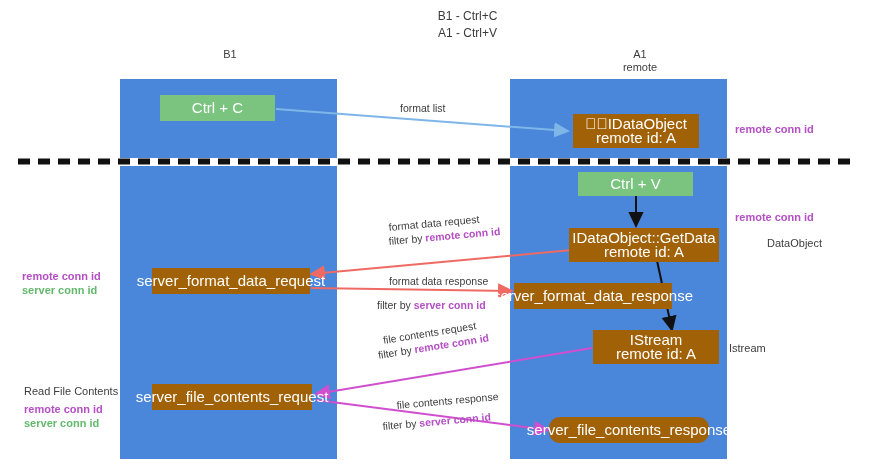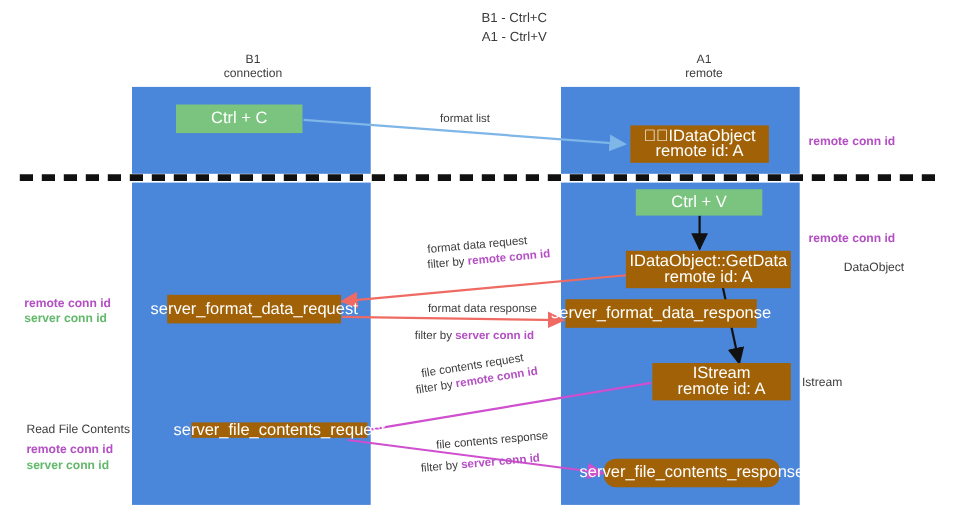--- a/index.html
+++ b/index.html
@@ -84,21 +84,20 @@
 
 <div id="canvas">
 
   <div class="title">
     <div>B1 - Ctrl+C</div>
     <div>A1 - Ctrl+V</div>
   </div>
 
   <div class="col-head" style="left:150px; top:48px; width:160px;">
     <div>B1</div>
-    <div>connection</div>
   </div>
   <div class="col-head" style="left:560px; top:48px; width:160px;">
     <div>A1</div>
     <div>remote</div>
   </div>
 
   <div class="lane" style="left:120px; top:79px;  width:217px; height:79px;"></div>
   <div class="lane" style="left:510px; top:79px;  width:217px; height:79px;"></div>
   <div class="lane" style="left:120px; top:166px; width:217px; height:293px;"></div>
   <div class="lane" style="left:510px; top:166px; width:217px; height:293px;"></div>
@@ -151,30 +150,30 @@
 
   <div class="box orange" style="left:569px; top:228px; width:150px; height:34px;">
     <span>IDataObject::GetData</span>
     <span>remote id: A</span>
   </div>
 
   <div class="box orange" style="left:152px; top:268px; width:158px; height:26px;">
     <span>server_format_data_request</span>
   </div>
 
-  <div class="box orange" style="left:514px; top:272px; width:174px; height:26px;">
+  <div class="box orange" style="left:514px; top:283px; width:158px; height:26px;">
     <span>server_format_data_response</span>
   </div>
 
   <div class="box orange" style="left:593px; top:330px; width:126px; height:34px;">
     <span>IStream</span>
     <span>remote id: A</span>
   </div>
 
-  <div class="box orange" style="left:152px; top:384px; width:160px; height:14px;margin-left:22px;">
+  <div class="box orange" style="left:152px; top:384px; width:160px; height:26px;">
     <span>server_file_contents_request</span>
   </div>
 
   <div class="box orange" style="left:549px; top:417px; width:160px; height:26px;border-radius:11px;">
     <span>server_file_contents_response</span>
   </div>
 
   <div class="note purple" style="left:735px; top:122px;">remote conn id</div>
   <div class="note purple" style="left:735px; top:210px;">remote conn id</div>
   <div class="note" style="left:735px; top:236px;padding-left:32px;">DataObject</div>

